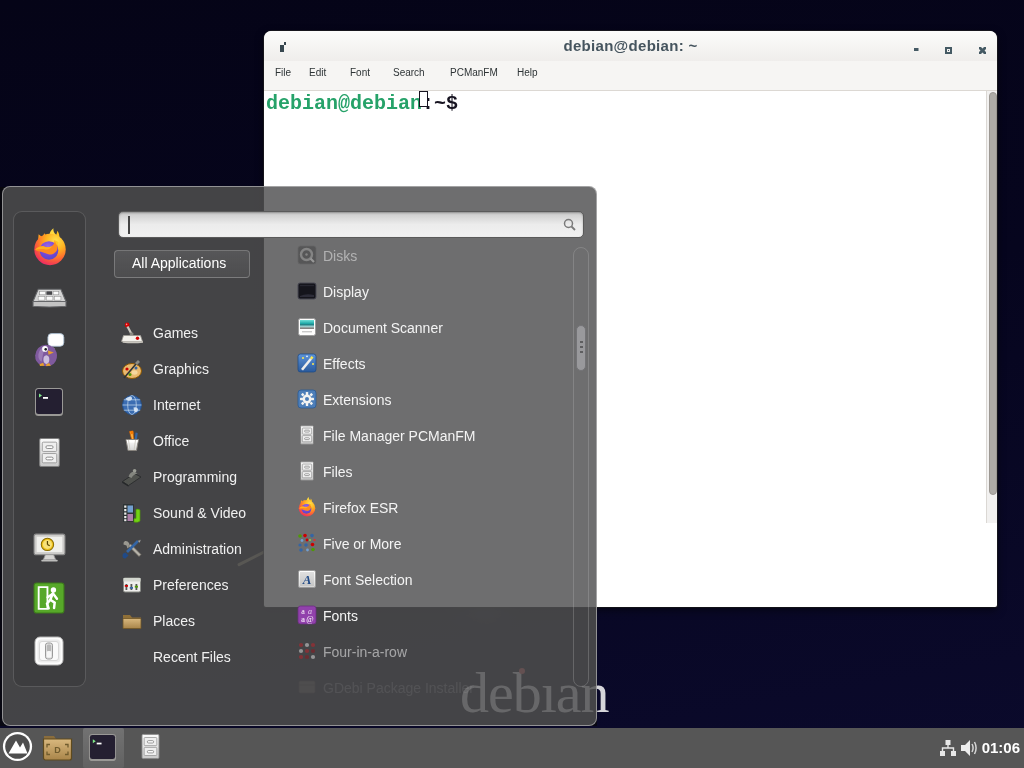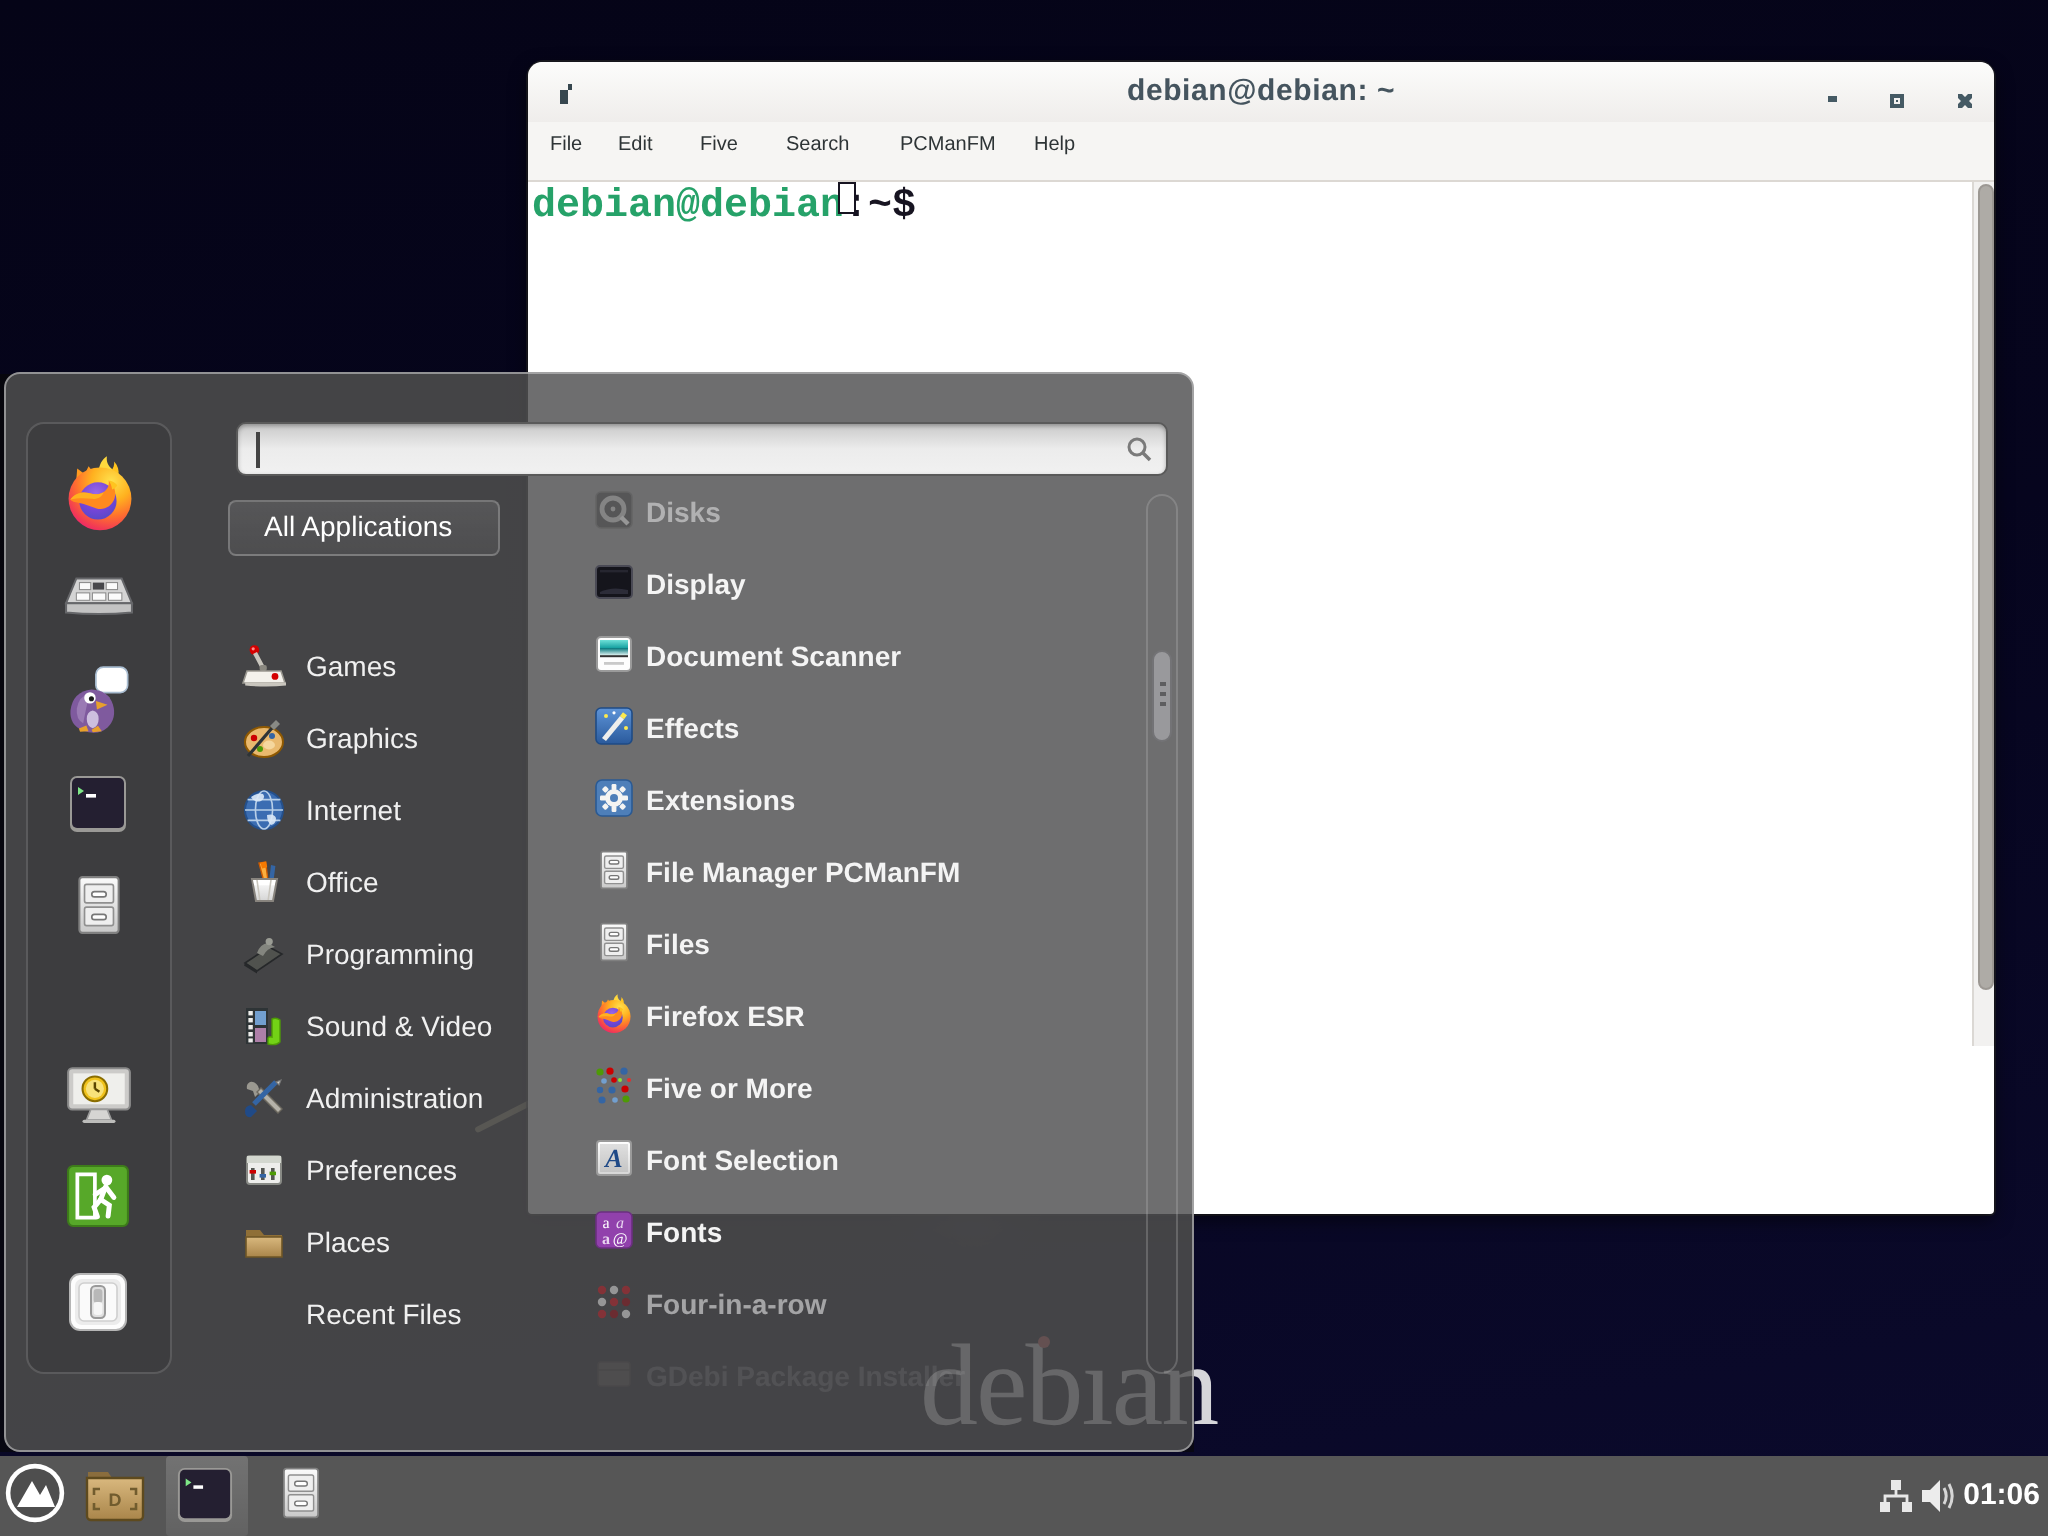--- a/index.html
+++ b/index.html
@@ -42,21 +42,21 @@
  background:linear-gradient(#c9c9c9,#ececec 50%,#f1f1f1);border:1px solid #5a5a5a;box-shadow:inset 0 1px 2px rgba(0,0,0,.3);}
 #scur{position:absolute;left:9px;top:4px;width:1.5px;height:18px;background:#444;}
 #smag{position:absolute;right:6px;top:6px;}
 #allapps{position:absolute;left:111px;top:63px;width:136px;height:28px;border-radius:4px;
  background:linear-gradient(rgba(255,255,255,.10),rgba(255,255,255,.05));border:1px solid rgba(195,195,195,.35);
  color:#fff;font-size:14px;line-height:25px;padding-left:17px;}
 .cat{position:absolute;left:109px;width:160px;height:24px;color:#f0f0f0;font-size:14px;}
 .cat .lbl{position:absolute;left:41px;top:4px;}
 .cat .ic{position:absolute;left:9px;top:1px;width:22px;height:22px;}
 .app{position:absolute;left:294px;width:285px;height:22px;color:#f4f4f4;font-size:14px;}
-.app .lbl{position:absolute;left:26px;top:3px;font-weight:bold;}
+.app .lbl{position:absolute;left:26px;top:3px;}
 .app .ic{position:absolute;left:0px;top:0px;width:20px;height:20px;}
 #lscroll{position:absolute;left:570px;top:60px;width:16px;height:440px;border:1px solid rgba(190,190,190,.28);border-radius:8px;}
 #lthumb{position:absolute;left:2px;top:77px;width:10px;height:46px;background:#99999c;border-radius:5px;border:1px solid #737376;}
 #lthumb i{position:absolute;left:3px;width:3px;height:1.6px;background:#5e5e60;}
 .fav{position:absolute;}
 </style></head>
 <body>
 <svg width="0" height="0" style="position:absolute">
     <defs>
 <radialGradient id="fxbg" cx="68%" cy="22%" r="90%">
@@ -394,21 +394,21 @@
         <path d="M0,0 h7 v7 h-7 z M2,2 v3 h3 v-3 z" fill="#455a64" fill-rule="evenodd"></path>
         <rect x="3" y="3" width="1" height="1" fill="#455a64"></rect>
       </svg>
     <svg class="wbtn" style="left:715px;top:15.5px" width="8" height="8">
         <path d="M0,0 h2 l1.5,1.5 L5,0 h2 v2 L5.5,3.5 7,5 v2 H5 L3.5,5.5 2,7 H0 V5 l1.5,-1.5 L0,2 z" fill="#455a64"></path>
       </svg>
   </div>
   <div id="tmenu">
     <span style="left:11px">File</span>
       <span style="left:45px">Edit</span>
-      <span style="left:86px">Five</span>
+      <span style="left:86px">Font</span>
     <span style="left:129px">Search</span>
       <span style="left:186px">PCManFM</span>
       <span style="left:253px">Help</span>
   </div>
   <div id="tbody">
     <div id="prompt"><span class="g">debian@debian</span><span class="k">:~$</span></div>
     <div id="cursor"></div>
   </div>
   <div id="tscroll">
       <div id="tthumb"></div>

